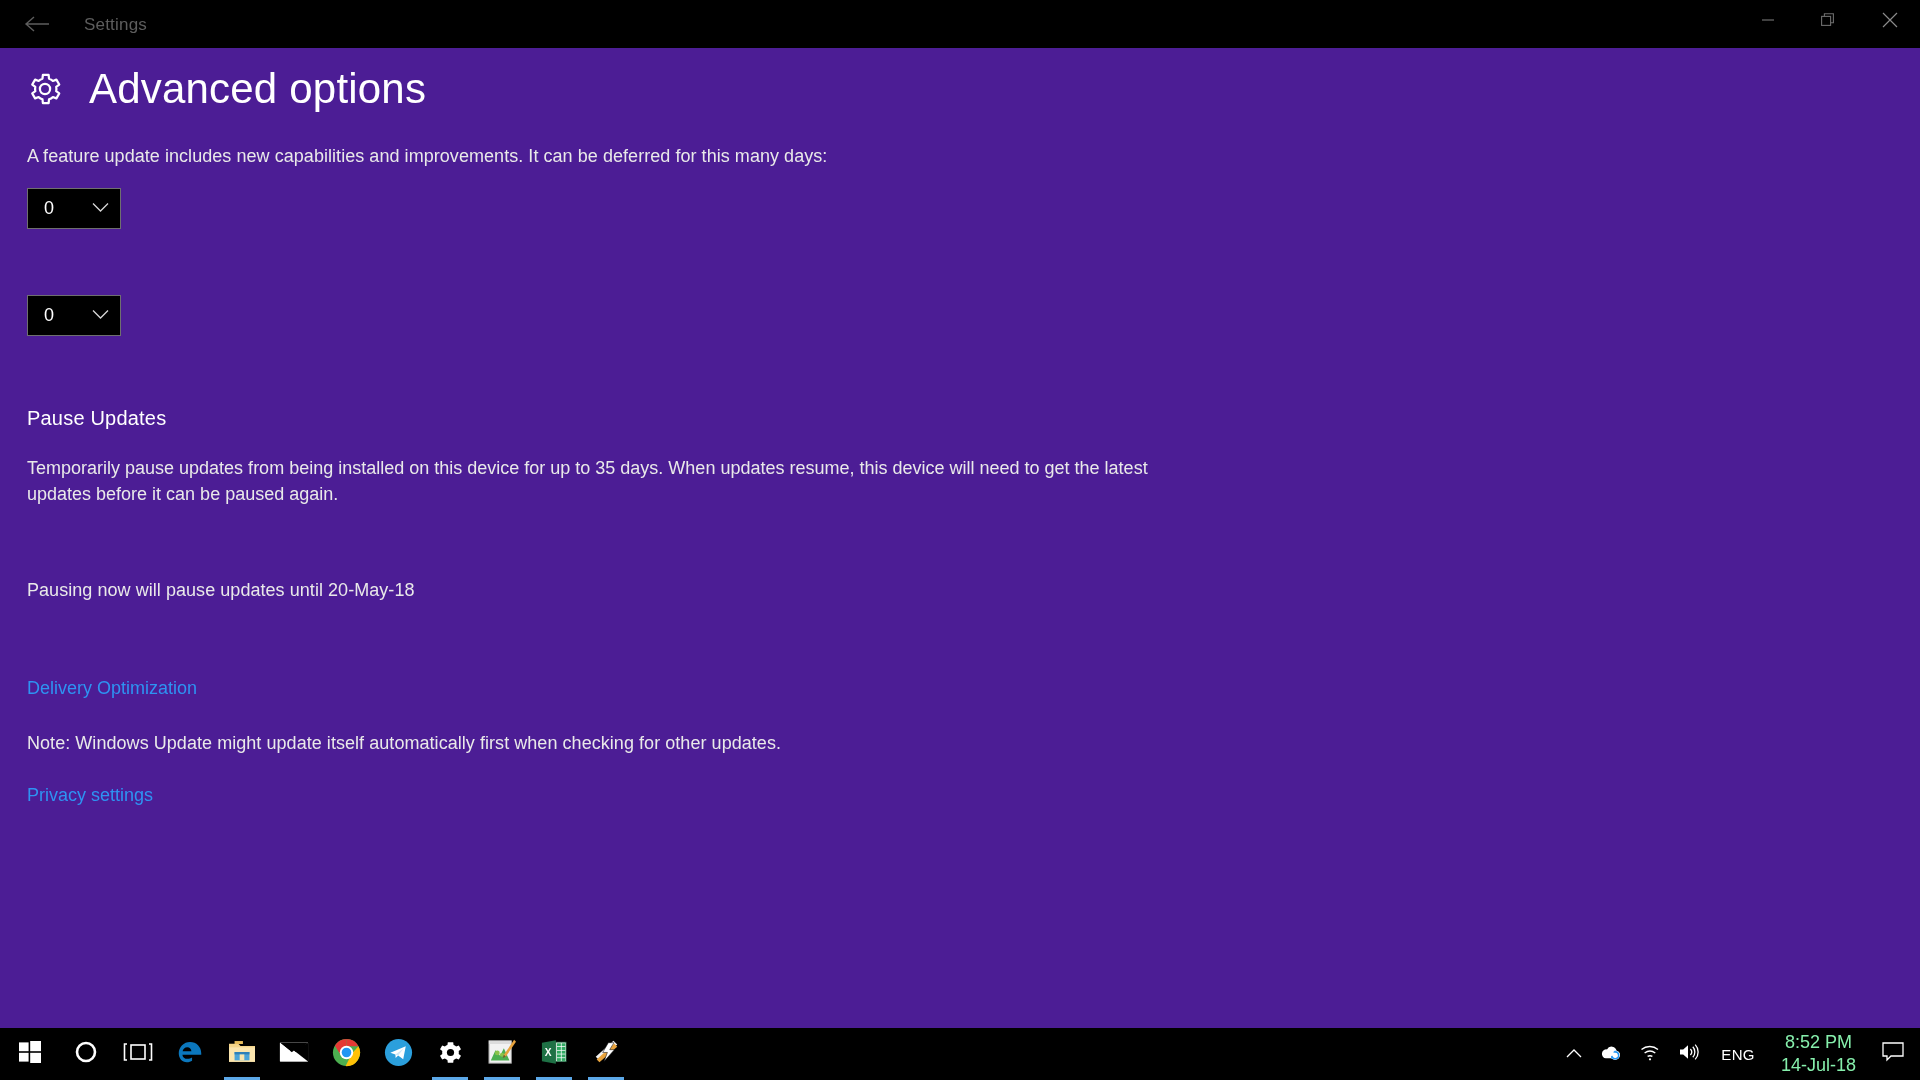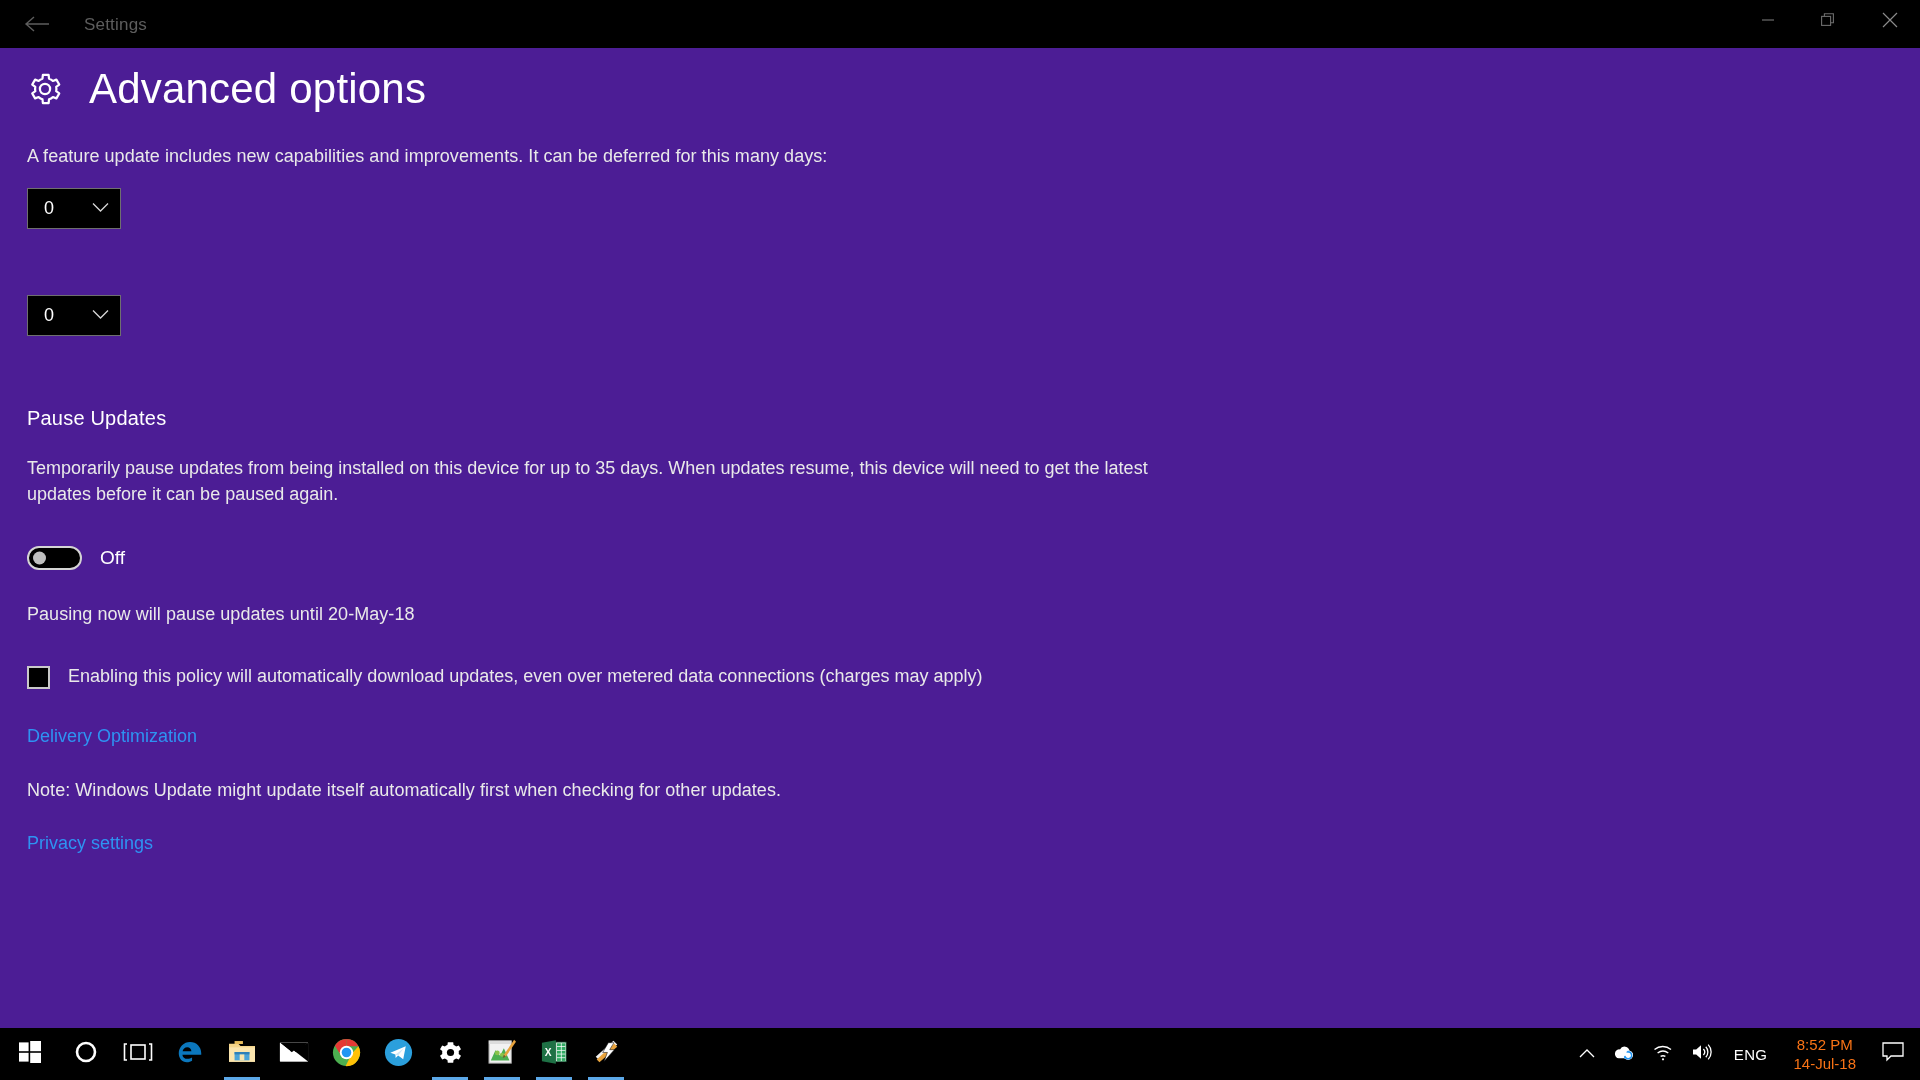--- a/index.html
+++ b/index.html
@@ -242,21 +242,21 @@
   .clock {
     display: flex;
     flex-direction: column;
     align-items: center;
     justify-content: center;
     height: 52px;
     padding: 0 14px;
     cursor: pointer;
     line-height: 1.28;
   }
-  .clock div { font-size: 15px; color: #f97316; }
+  .clock div { font-size: 18px; color: #86efac; }
   .action-center {
     height: 52px;
     width: 46px;
     display: flex;
     align-items: center;
     justify-content: center;
     cursor: pointer;
   }
 
   svg { shape-rendering: geometricPrecision; }
@@ -341,38 +341,28 @@
 
     
     <div class="section-title">Pause Updates</div>
 
     <div style="height:27px"></div>
 
     <div class="desc-block">Temporarily pause updates from being installed on this device for up to 35 days. When updates resume, this device will need to get the latest updates before it can be paused again.</div>
 
     <div style="height:38px"></div>
 
-    <div class="toggle-row">
-      <div class="toggle">
-        <div class="knob"></div>
-      </div>
-      <div class="toggle-label">Off</div>
-    </div>
 
     <div style="height:32px"></div>
 
     <div class="body-text">Pausing now will pause updates until 20-May-18</div>
 
     <div style="height:38px"></div>
 
     
-    <div class="check-row">
-      <div class="checkbox"></div>
-      <div class="check-label">Enabling this policy will automatically download updates, even over metered data connections (charges may apply)</div>
-    </div>
 
     <div style="height:36px"></div>
 
     <a class="link">Delivery Optimization</a>
 
     <div style="height:30px"></div>
 
     <div class="body-text">Note: Windows Update might update itself automatically first when checking for other updates.</div>
 
     <div style="height:28px"></div>

